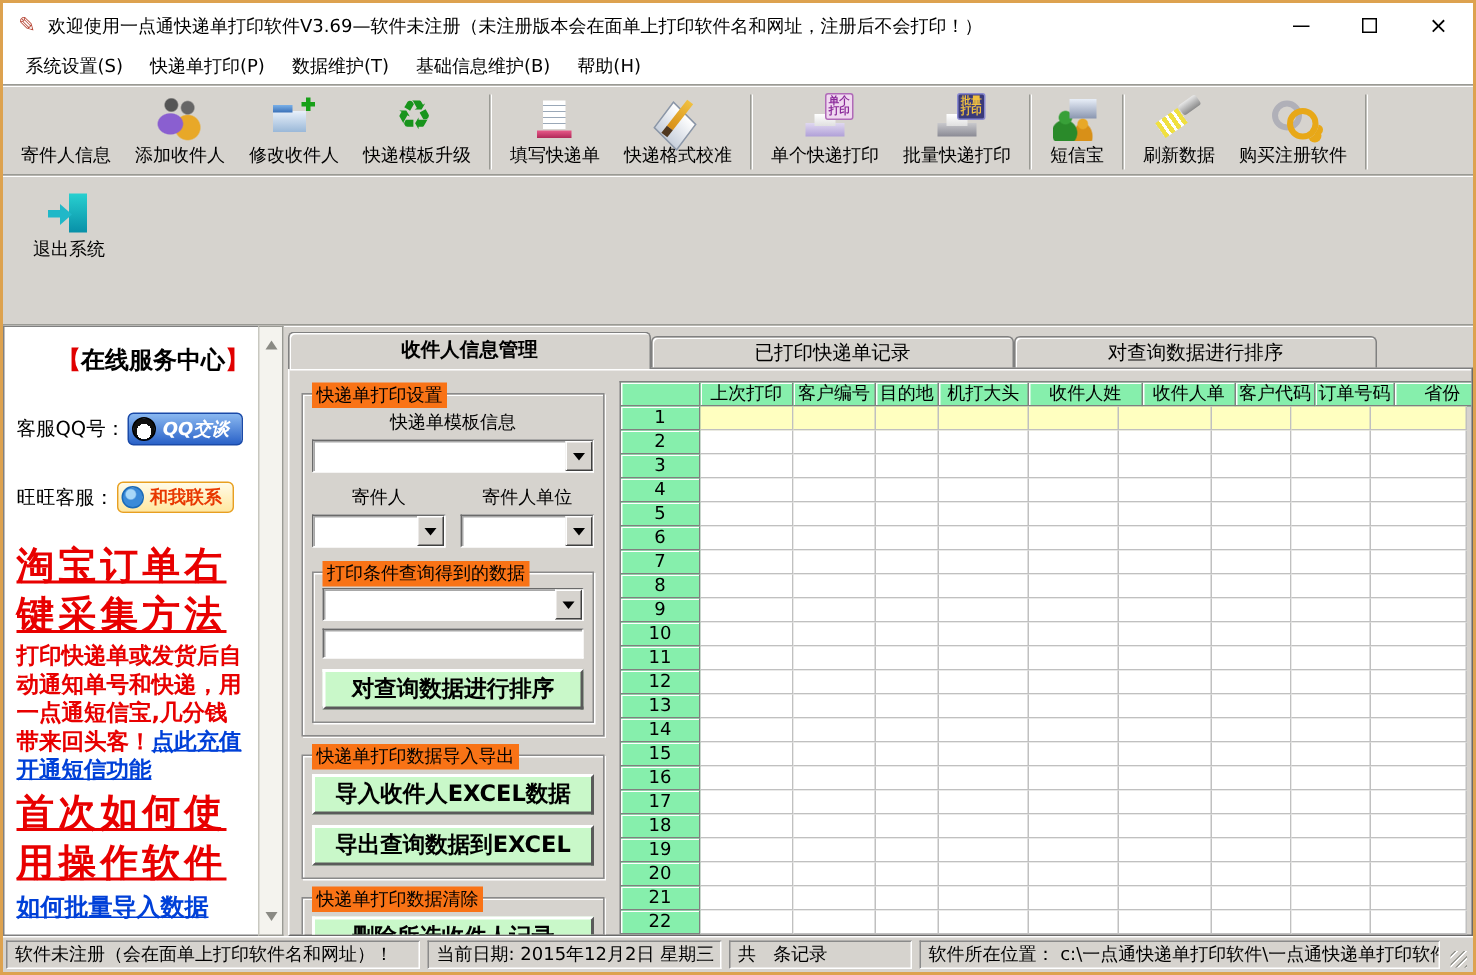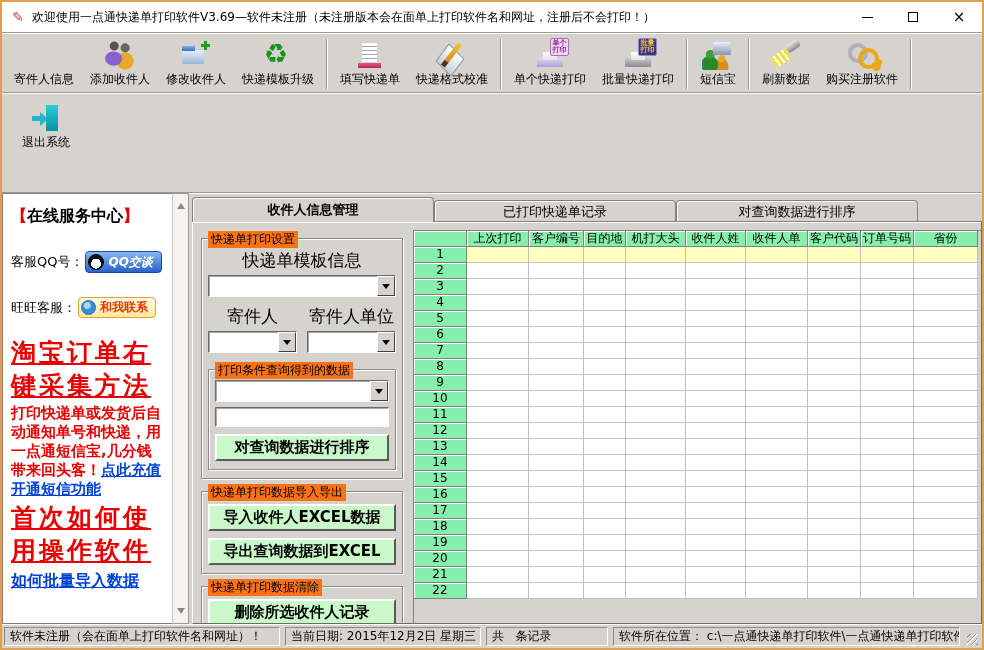--- a/index.html
+++ b/index.html
@@ -82,21 +82,21 @@
   .ic-exit::before { content:""; position:absolute; left:2px; top:13px; width:9px; height:5px; background:#20b8c8; }
   .ic-exit::after { content:""; position:absolute; left:10px; top:9px; border:7px solid transparent;
       border-left:8px solid #20b8c8; }
   .exitbar { height:100px; background:#d6d3ce; border-top:1px solid #9a9a94; box-shadow:inset 0 1px 0 #fff;
              padding:8px 0 0 12px; flex:0 0 auto; }
 
   
   .main { flex:1; display:flex; border-top:1px solid #9a9a94; box-shadow:inset 0 1px 0 #fff; overflow:hidden; }
   .sidebar { width:170px; background:#fff; border:1px solid #808080; border-right:none; overflow:hidden;
              padding:10px 6px 0 8px; flex:0 0 auto; }
-  .sb-title { text-align:left; font-size:16px; font-weight:bold; margin-top:2px; white-space:nowrap; }
+  .sb-title { text-align:right; font-size:16px; font-weight:bold; margin-top:2px; white-space:nowrap; }
   .sb-bracket { color:#e00000; }
   .sb-row { display:flex; align-items:center; margin-top:24px; font-size:13px; white-space:nowrap; }
   .qq-btn { display:inline-flex; align-items:center; margin-left:2px; height:22px; padding:0 8px 0 2px;
             background:linear-gradient(#8ab8f0,#2a62c8); border:1px solid #1a4aa8; border-radius:4px;
             color:#fff; font-weight:bold; font-style:italic; font-size:12px; }
   .qq-face { width:16px; height:16px; border-radius:50%; margin-right:4px;
              background:radial-gradient(circle at 50% 62%, #fff 0 5px, #101010 5px 8px); border:1px solid #000; }
   .ww-btn { display:inline-flex; align-items:center; margin-left:2px; height:21px; padding:0 7px 0 2px;
             background:linear-gradient(#fffbe8,#ffe8a0); border:1px solid #e8a020; border-radius:4px;
             color:#e83800; font-weight:bold; font-size:12px; }
@@ -124,21 +124,21 @@
   .tab.active { height:25px; line-height:24px; font-weight:bold; position:relative; z-index:2; }
   .tabcontent { flex:1; border:1px solid #fff; border-top-color:#fff; border-right-color:#6a6a6a;
                 border-bottom-color:#6a6a6a; background:#d6d3ce; display:flex; padding:8px 0 0 6px; overflow:hidden;
                 margin-top:-1px; border-top:1px solid #808080; box-shadow:inset 0 1px 0 #fff; }
 
   
   .formpanel { width:210px; flex:0 0 auto; }
   .groupbox { position:relative; border:1px solid #8a8a8a; box-shadow:inset 1px 1px 0 #fff, 1px 1px 0 #fff;
               margin:8px 6px 0 2px; padding:10px 6px 8px 6px; }
   .gb-legend { position:absolute; top:-8px; left:6px; background:#f97316; padding:0 3px; font-size:12px; }
-  .center-label { text-align:center; font-size:17px; margin-bottom:3px; }
+  .center-label { text-align:center; font-size:12px; margin-bottom:3px; }
   .combo { display:flex; height:22px; background:#fff; border:1px solid; border-color:#6a6a6a #fff #fff #6a6a6a;
            box-shadow:inset 1px 1px 0 #a8a8a8; }
   .combo-field { flex:1; }
   .combo-btn { width:18px; background:#d6d3ce; border:1px solid; border-color:#fff #404040 #404040 #fff;
                display:flex; align-items:center; justify-content:center; }
   .combo-arrow { width:0; height:0; border:4px solid transparent; border-top:5px solid #000; margin-top:4px; }
   .two-col { display:flex; gap:10px; margin-top:8px; }
   .two-col > div { flex:1; }
   .textinput { width:100%; height:20px; background:#fff; border:1px solid; border-color:#6a6a6a #fff #fff #6a6a6a;
                box-shadow:inset 1px 1px 0 #a8a8a8; margin-top:5px; font-family:inherit; font-size:12px; padding:0 3px; }
@@ -178,20 +178,27 @@
         </div>
       <div class="winbtn">
           <span class="max-glyph"></span>
         </div>
       <div class="winbtn">
           <span class="close-glyph">×</span>
         </div>
     </div>
   </div>
 
+  <div class="menubar" id="menubar">
+      <div class="menuitem">系统设置(S)</div>
+      <div class="menuitem">快递单打印(P)</div>
+      <div class="menuitem">数据维护(T)</div>
+      <div class="menuitem">基础信息维护(B)</div>
+      <div class="menuitem">帮助(H)</div>
+    </div>
 
   <div class="toolbar" id="toolbar">
       <button class="tbtn">
         <span class="tbicon ic-sender-info"></span>
         <span class="tblabel">寄件人信息</span>
       </button>
       <button class="tbtn">
         <span class="tbicon ic-add-recipient"></span>
         <span class="tblabel">添加收件人</span>
       </button>
@@ -343,21 +350,21 @@
           </div>
         </div>
 
         <div class="tablewrap" id="grid">
             <div class="trow thead">
               <div class="tcell" style="width: 53px;"></div>
               <div class="tcell" style="width: 62px;">上次打印</div>
               <div class="tcell" style="width: 55px;">客户编号</div>
               <div class="tcell" style="width: 42px;">目的地</div>
               <div class="tcell" style="width: 60px;">机打大头</div>
-              <div class="tcell" style="width: 60px; text-align: center;">收件人姓</div>
+              <div class="tcell" style="width: 76px; text-align: center;">收件人姓</div>
               <div class="tcell" style="width: 62px;">收件人单</div>
               <div class="tcell" style="width: 53px;">客户代码</div>
               <div class="tcell" style="width: 53px;">订单号码</div>
               <div class="tcell" style="width: 64px;">省份</div>
             </div>
             <div class="trow hl">
               <div class="tcell rownum" style="width: 53px;">1</div>
               <div class="tcell" style="width: 62px;"></div>
               <div class="tcell" style="width: 55px;"></div>
               <div class="tcell" style="width: 42px;"></div>

